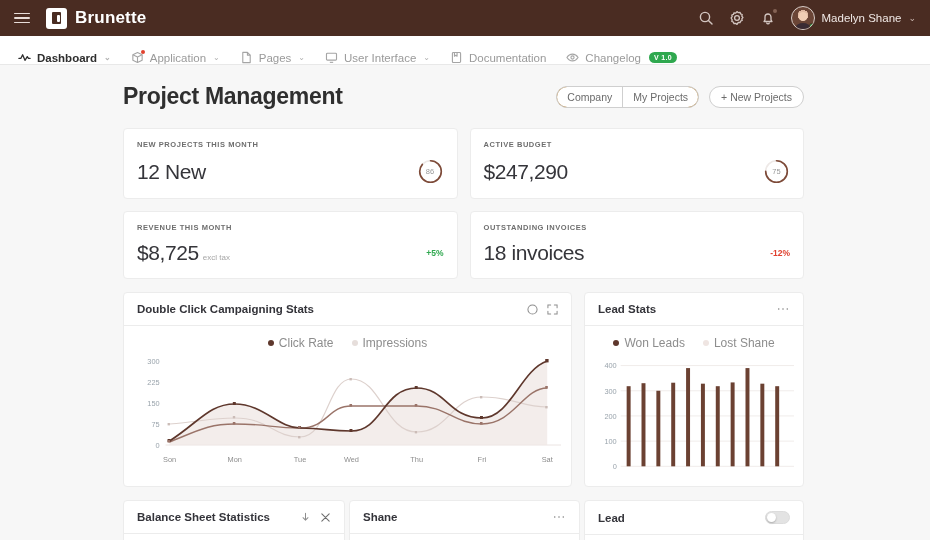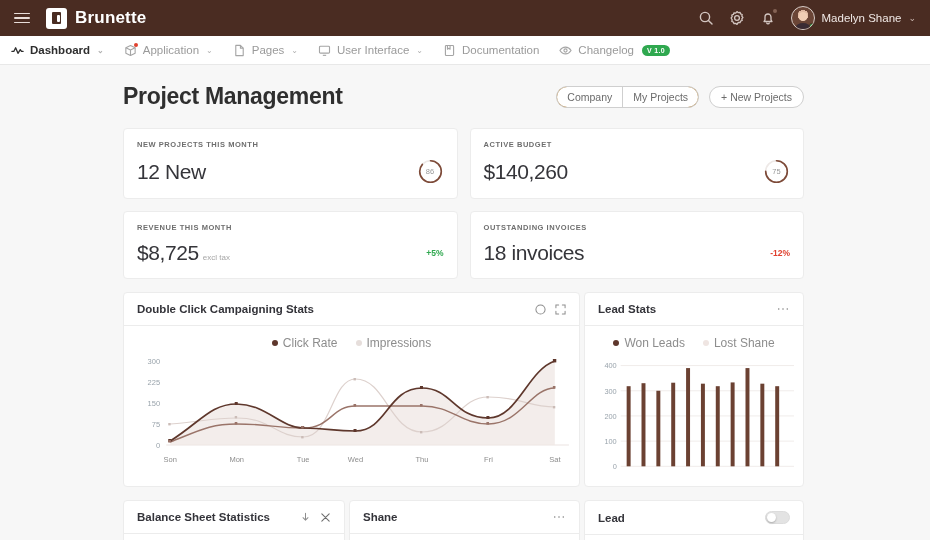--- a/index.html
+++ b/index.html
@@ -59,22 +59,22 @@
   }
   .user-name { font-size: 11.5px; color: #f0e8e5; }
   .caret-sm { font-size: 9px; color: #cbb8b1; }
 
   
   .navbar {
     height: 29px;
     background: #fff;
     border-bottom: 1px solid #e8e8e8;
     display: flex;
-    align-items: center;
-    padding: 0 11px;
+    align-items: flex-end;
+    padding: 0 18px;
     gap: 20px;
   }
   .nav-item {
     display: flex; align-items: center; gap: 6px;
     font-size: 11.5px; color: #9a9a9a; cursor: pointer; white-space: nowrap;
   }
   .nav-item.active { color: #2e2e2e; font-weight: bold; }
   .nav-ico { width: 13px; height: 13px; flex: 0 0 auto; position: relative; }
   .nav-caret { font-size: 8px; color: #b0b0b0; margin-left: 1px; }
   .red-dot { position:absolute; right:-1px; top:-1px; width:4px;height:4px;border-radius:50%;background:#e0412f; }
@@ -118,21 +118,21 @@
   .delta-up { color: #2fa84f; }
   .delta-down { color: #e0412f; }
   .donut { width: 27px; height: 27px; position: relative; flex: 0 0 auto; }
   .donut svg { display:block; }
   .donut-num {
     position:absolute; inset:0; display:flex; align-items:center; justify-content:center;
     font-size: 7.5px; color: #9a9a9a;
   }
 
   
-  .mid-row { display: grid; grid-template-columns: 1fr 220px; gap: 4px; margin-bottom: 13px; }
+  .mid-row { display: grid; grid-template-columns: 1fr 220px; gap: 12px; margin-bottom: 13px; }
   .bot-row { display: grid; grid-template-columns: 222px 1fr 220px; gap: 4px; }
   .card-head {
     display: flex; align-items: center; justify-content: space-between;
     padding: 10px 13px; border-bottom: 1px solid #ececec;
   }
   .card-title { font-size: 11.5px; font-weight: bold; color: #34343a; }
   .head-icons { display:flex; align-items:center; gap: 9px; }
   .dots { font-size: 13px; color: #9a9a9a; letter-spacing: .5px; cursor:pointer; line-height: 8px; }
   .ic-btn { cursor: pointer; display: flex; }
   .toggle {
@@ -291,21 +291,21 @@
               <circle cx="15" cy="15" r="12" fill="none" stroke="#7d4a38" stroke-width="1.8" stroke-dasharray="64.8 10.6" stroke-linecap="round" transform="rotate(-90 15 15)"></circle>
             </svg>
             <div class="donut-num">86</div>
           </div>
         </div>
       </div>
 
       <div class="card stat-card">
         <div class="stat-label">ACTIVE BUDGET</div>
         <div class="stat-body">
-          <div class="stat-value">$140,260</div>
+          <div class="stat-value">$247,290</div>
           <div class="donut">
             <svg viewBox="0 0 30 30" width="27" height="27">
               <circle cx="15" cy="15" r="12" fill="none" stroke="#eee9e7" stroke-width="1.8"></circle>
               <circle cx="15" cy="15" r="12" fill="none" stroke="#7d4a38" stroke-width="1.8" stroke-dasharray="56.5 18.9" stroke-linecap="round" transform="rotate(-90 15 15)"></circle>
             </svg>
             <div class="donut-num">75</div>
           </div>
         </div>
       </div>
 

